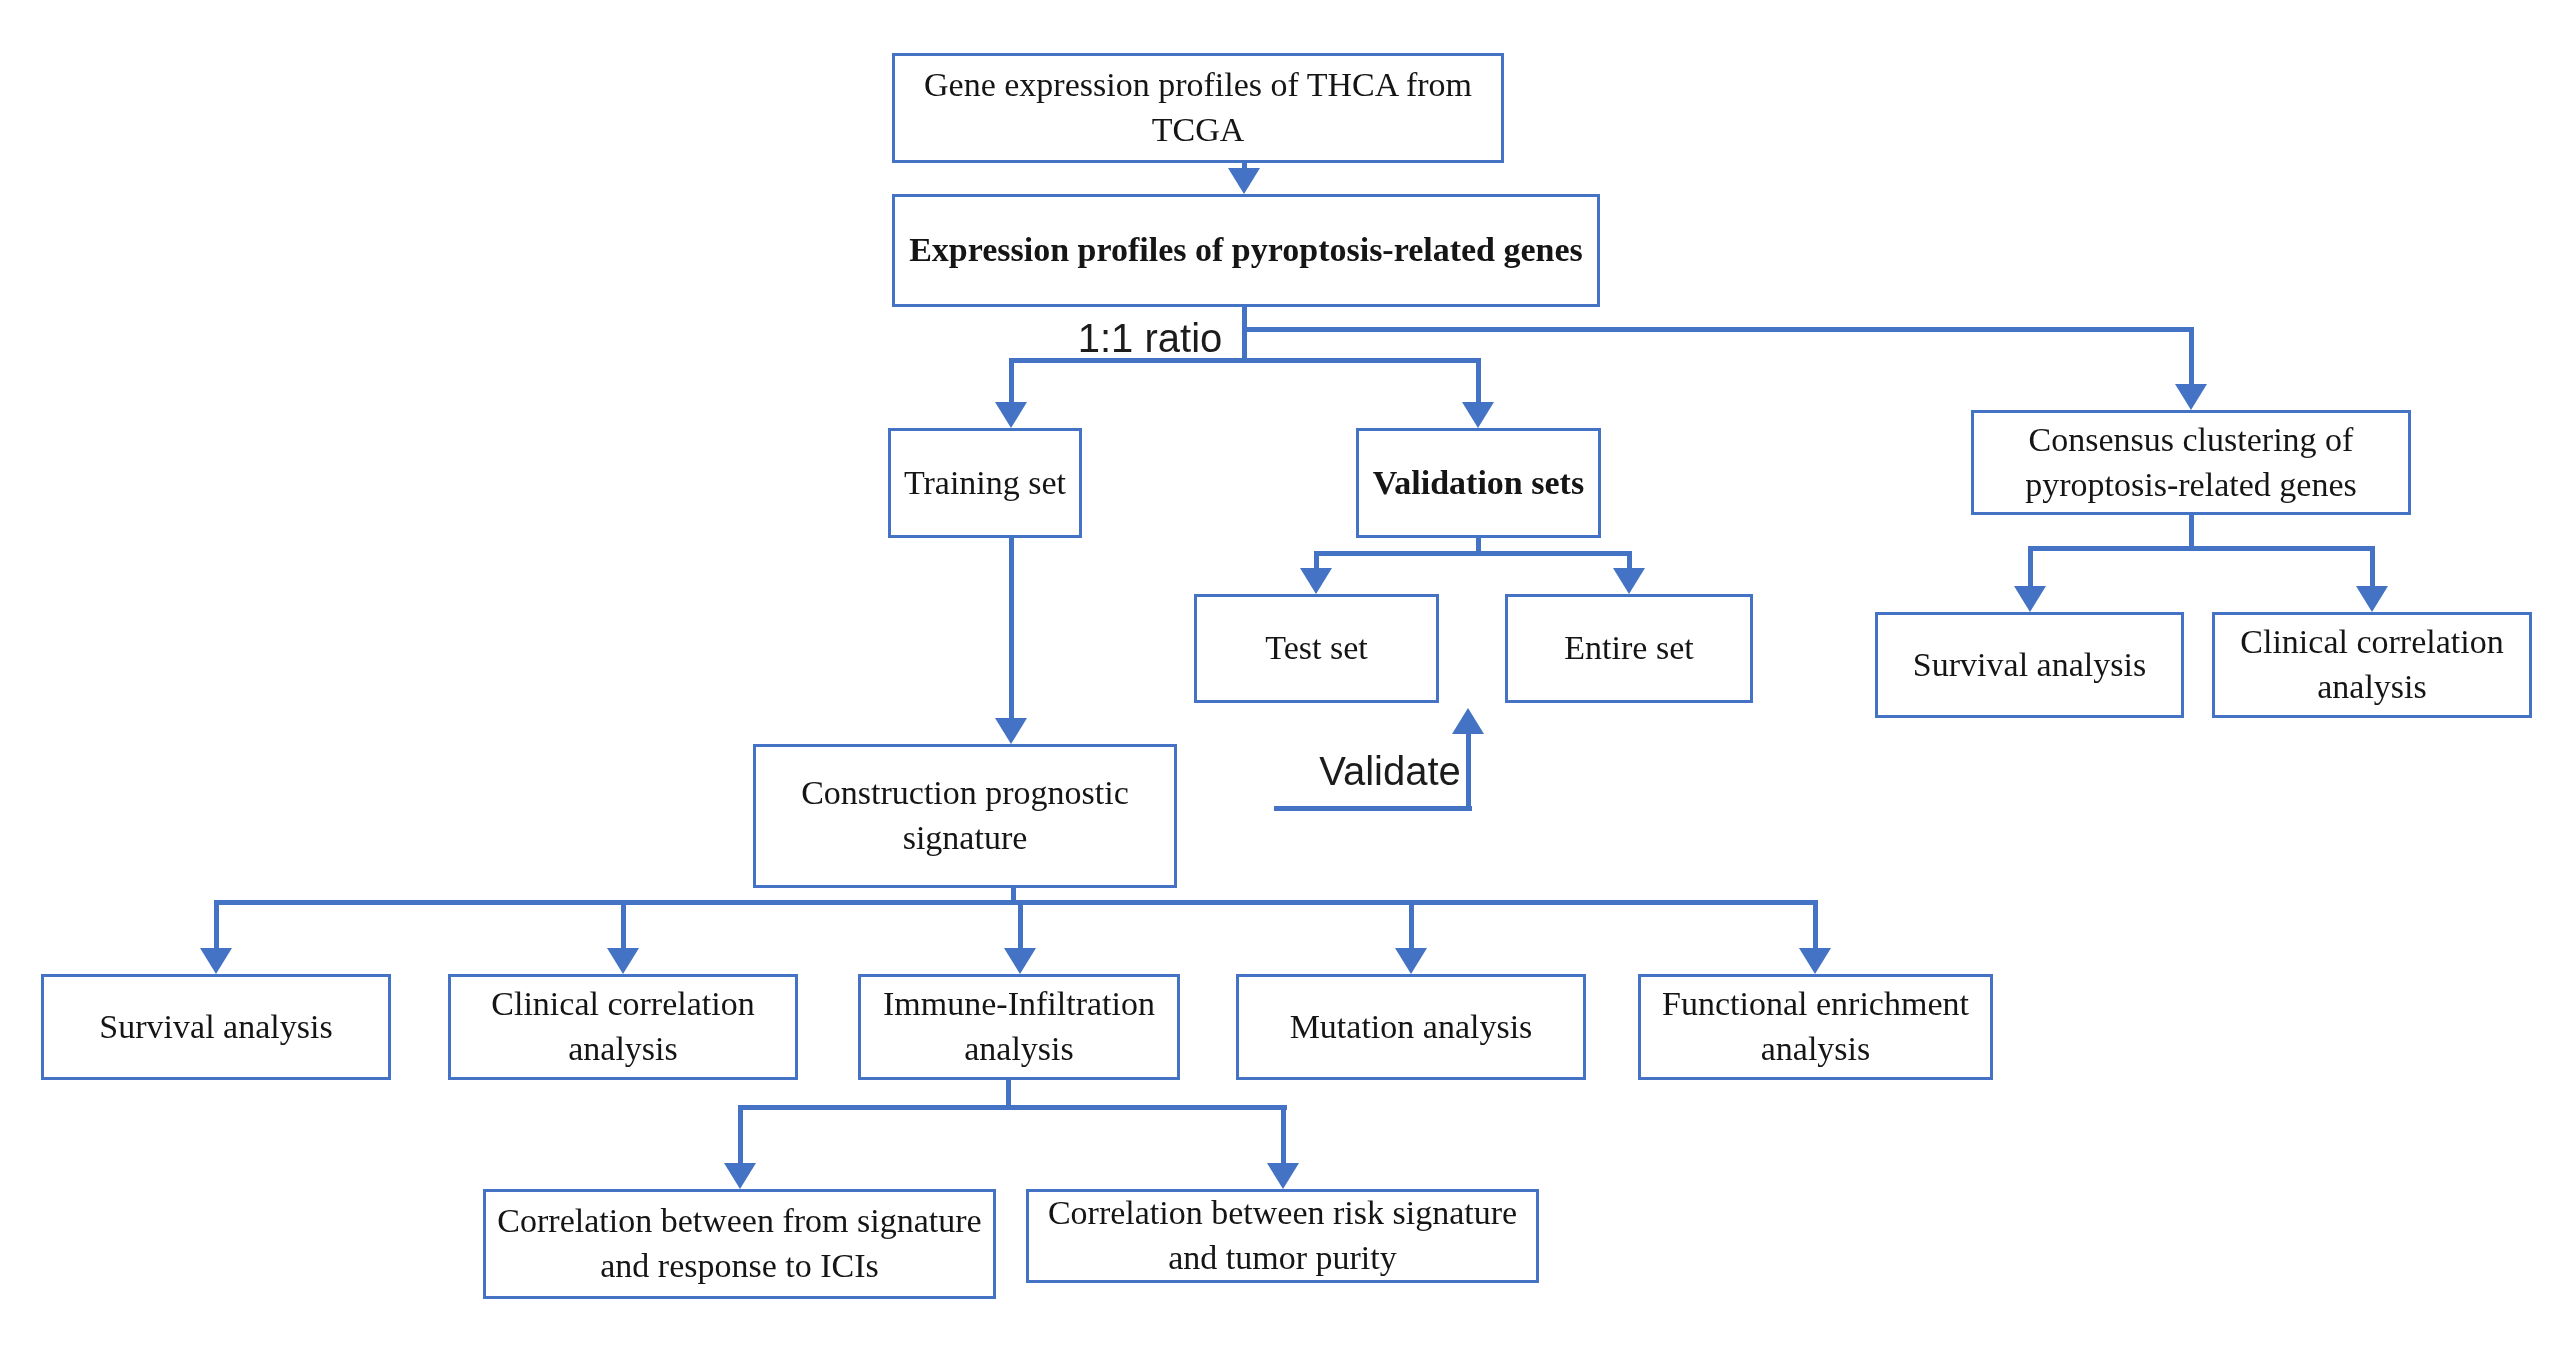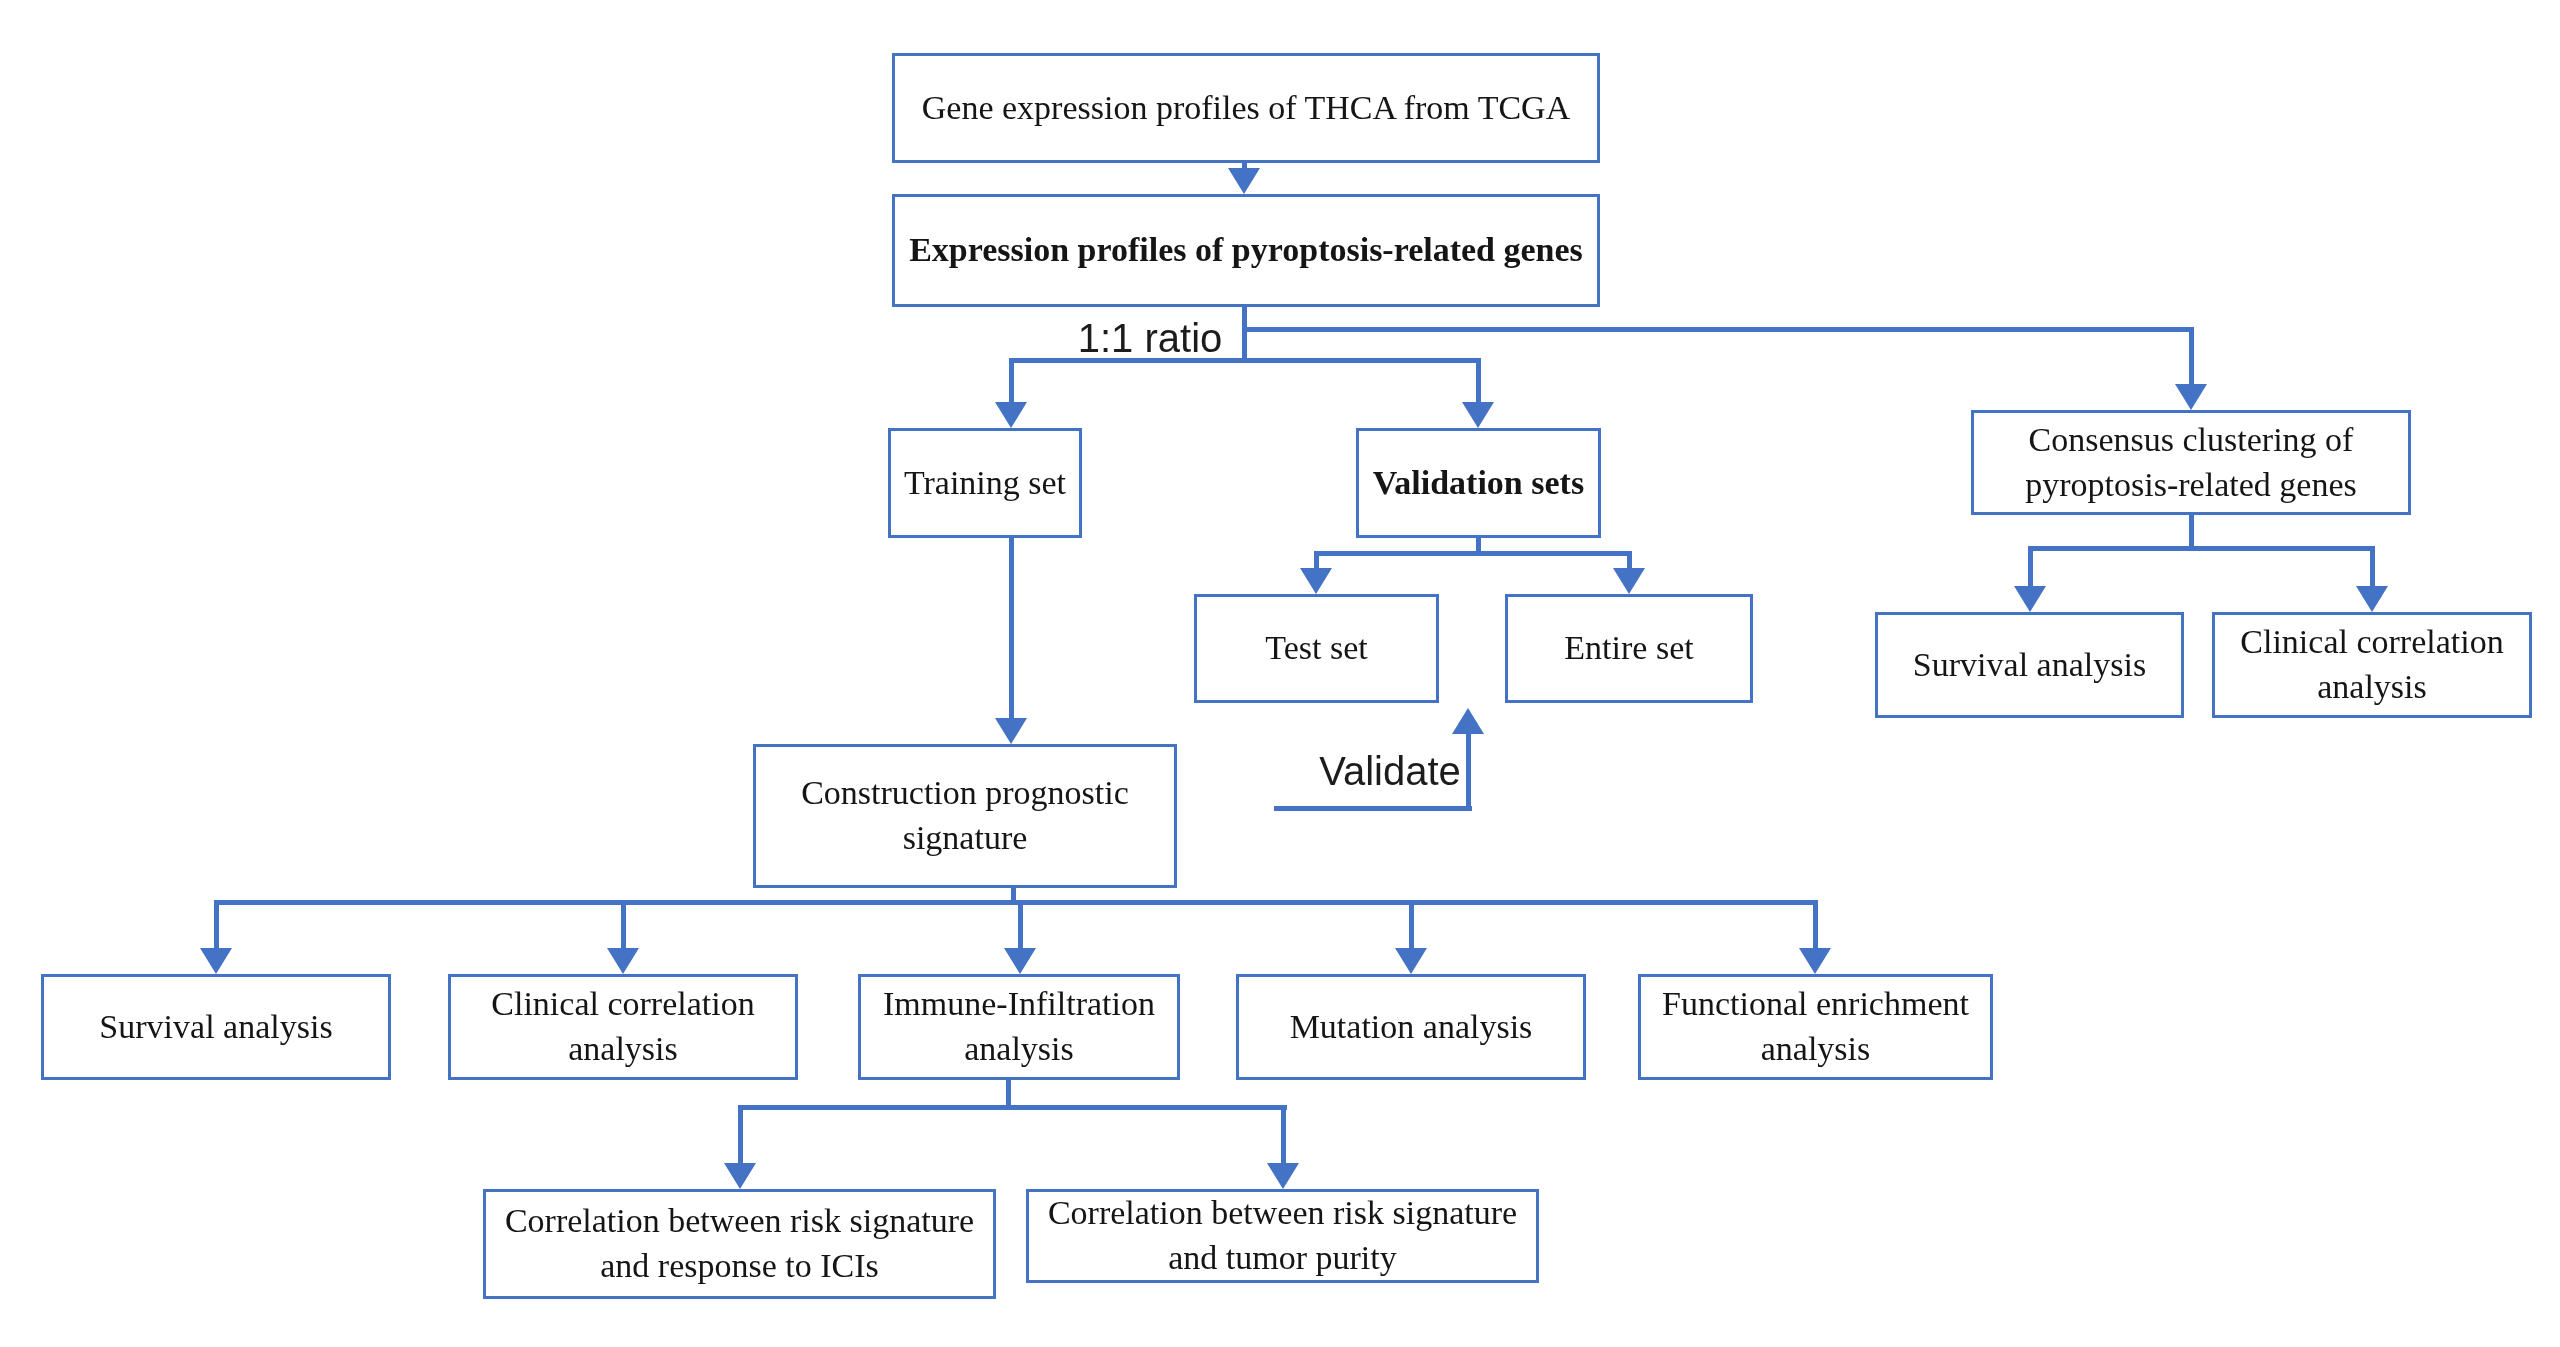--- a/index.html
+++ b/index.html
@@ -13,21 +13,21 @@
 
   
   .node{
     position:absolute;box-sizing:border-box;background:var(--bg);
     border:3px solid var(--border);
     display:flex;align-items:center;justify-content:center;text-align:center;
     font-family:"Liberation Serif","DejaVu Serif",serif;
     font-size:34px;line-height:1.32;color:var(--text);
     padding:4px 8px;
   }
-  #n-gene{left:892px;top:53px;width:708px;height:110px;}
+  #n-gene{left:892px;top:53px;width:612px;height:110px;}
   #n-pyro{left:892px;top:194px;width:708px;height:113px;font-weight:bold;}
   #n-train{left:888px;top:428px;width:194px;height:110px;}
   #n-valid{left:1356px;top:428px;width:245px;height:110px;font-weight:bold;}
   #n-consensus{left:1971px;top:410px;width:440px;height:105px;}
   #n-test{left:1194px;top:594px;width:245px;height:109px;text-align:right;}
   #n-entire{left:1505px;top:594px;width:248px;height:109px;}
   #n-surv-r{left:1875px;top:612px;width:309px;height:106px;}
   #n-clin-r{left:2212px;top:612px;width:320px;height:106px;}
   #n-constr{left:753px;top:744px;width:424px;height:144px;text-align:center;}
   #n-surv-b{left:41px;top:974px;width:350px;height:106px;}
@@ -157,19 +157,19 @@
   <div class="node" id="n-immune">
     <span>Immune-Infiltration analysis</span>
   </div>
   <div class="node" id="n-mut">
     <span>Mutation analysis</span>
   </div>
   <div class="node" id="n-func">
     <span>Functional enrichment analysis</span>
   </div>
   <div class="node" id="n-icis">
-    <span>Correlation between risk signature and response to ICIs</span>
+    <span>Correlation between from signature and response to ICIs</span>
   </div>
   <div class="node" id="n-purity">
     <span>Correlation between risk signature and tumor purity</span>
   </div>
 
 </div>
 
 </body></html>

